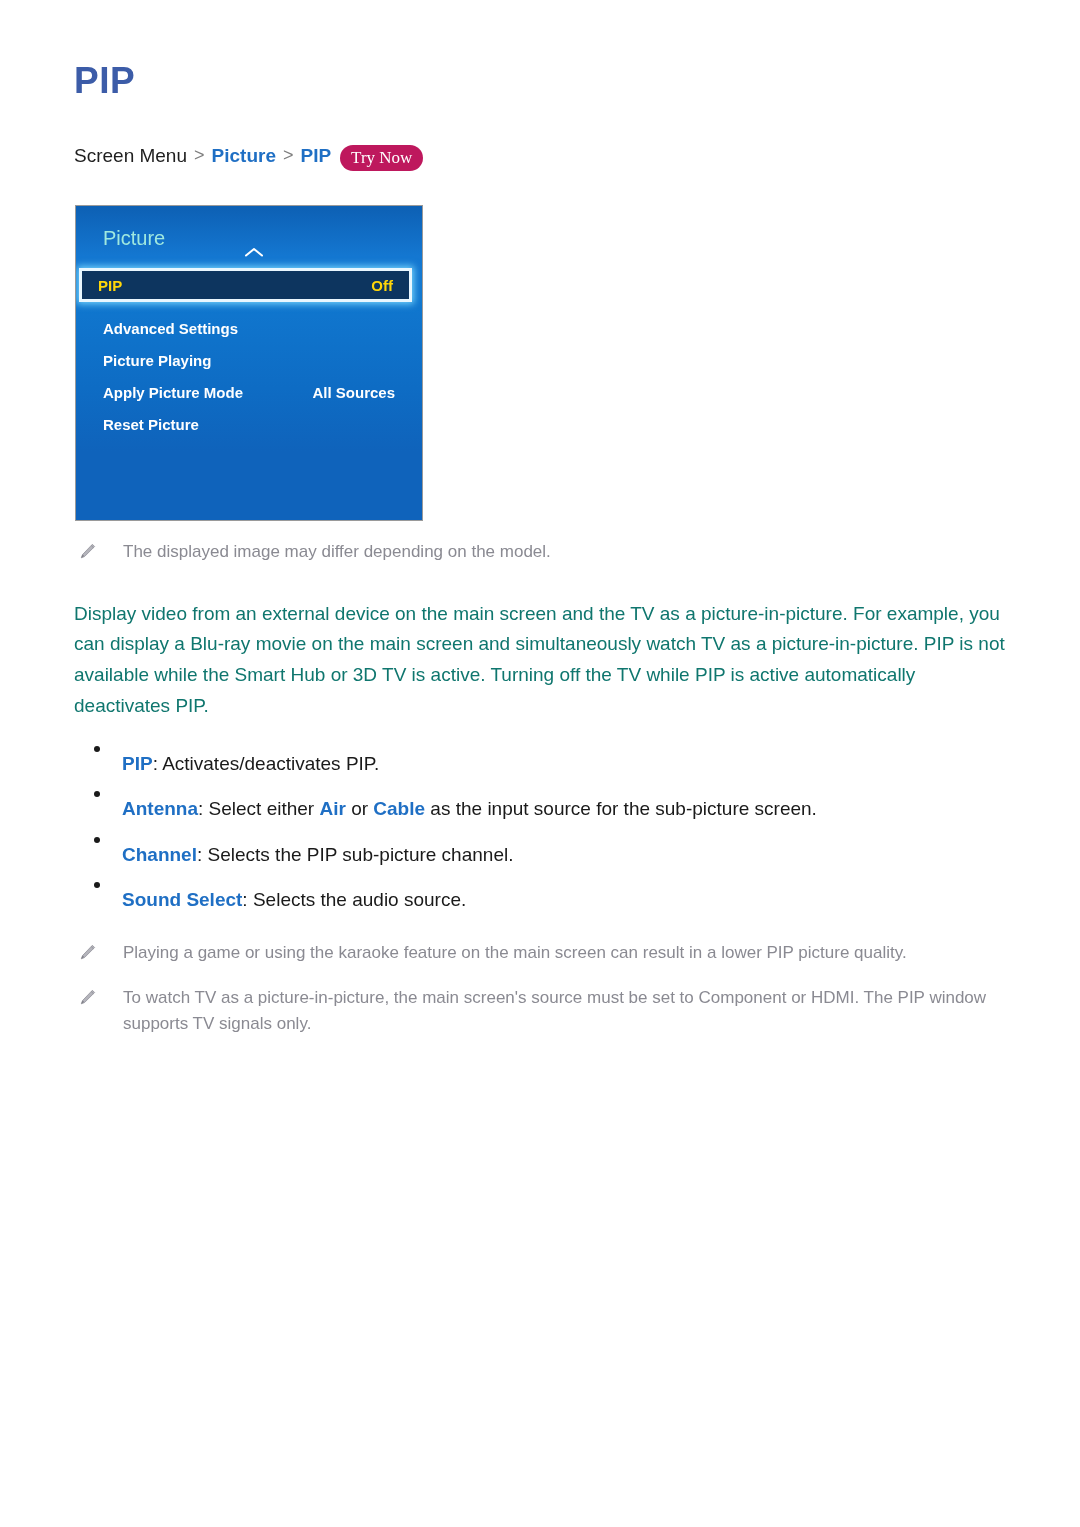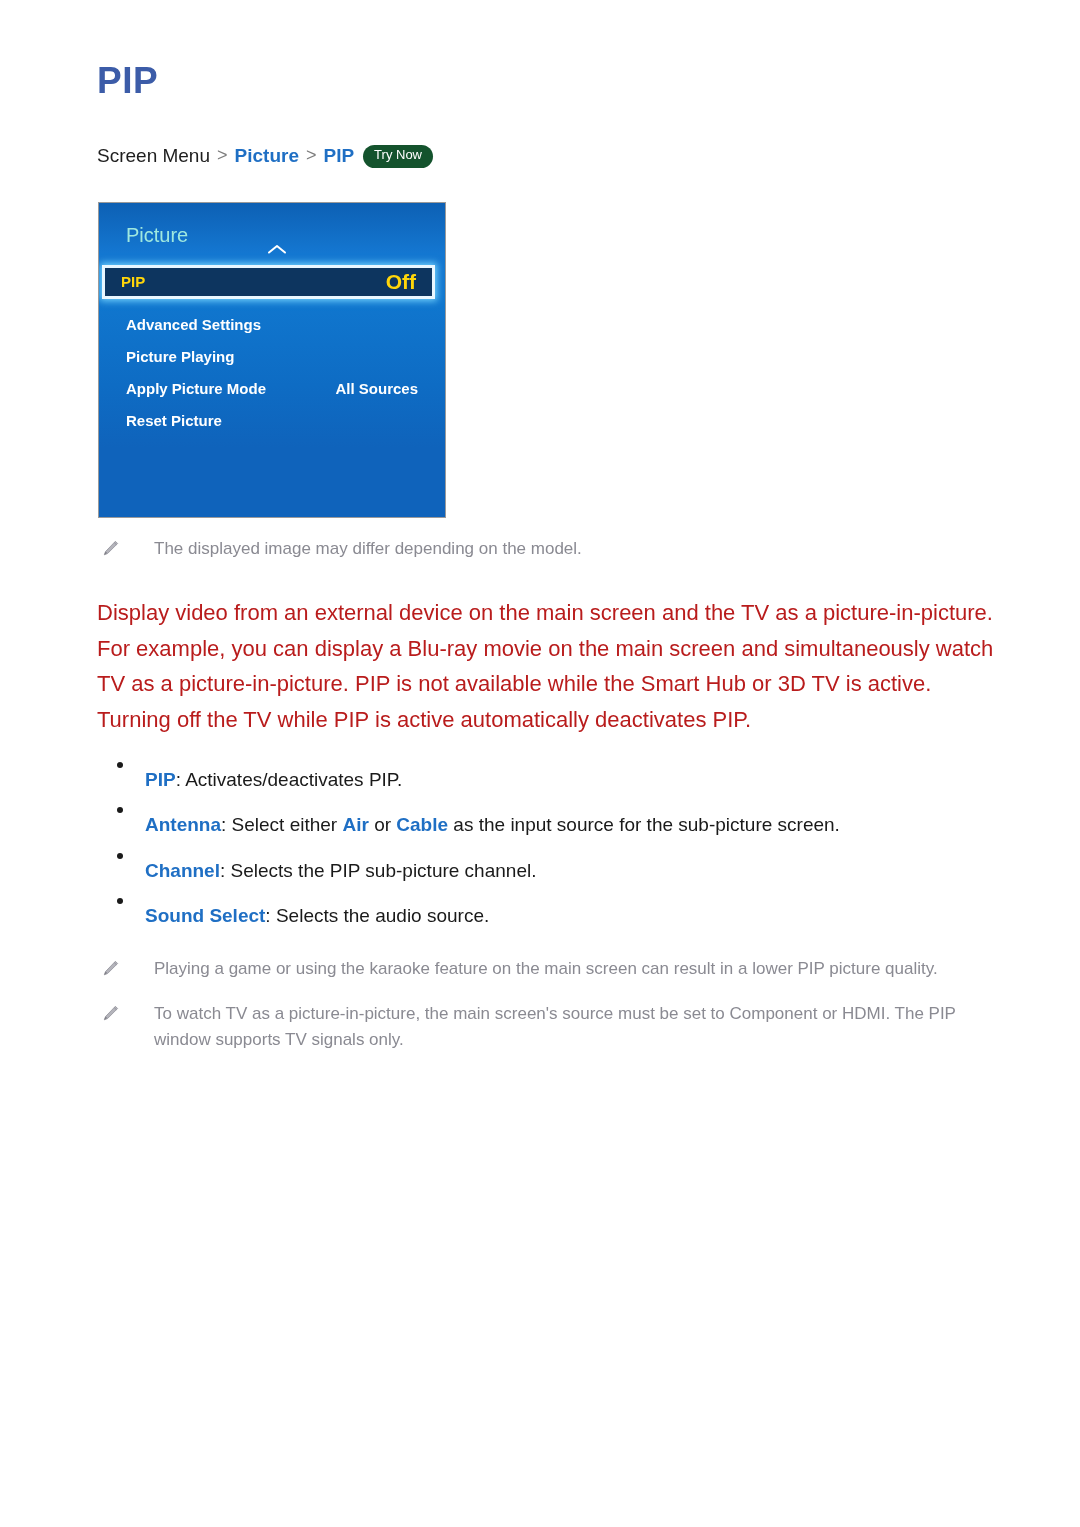--- a/index.html
+++ b/index.html
@@ -12,21 +12,20 @@
     width: 1080px;
     height: 1527px;
     font-family: "Liberation Sans", sans-serif;
     color: #1a1a1a;
     position: relative;
     overflow: hidden;
   }
 
   .page {
     padding: 62px 72px 0 72px;
-    margin-left: 23px;
   }
 
   
   .page-title {
     font-size: 37px;
     font-weight: bold;
     color: #3c5ca8;
     letter-spacing: 0.5px;
     margin: 0 0 44px 2px;
     line-height: 1.05;
@@ -46,28 +45,29 @@
     color: #7d7d7d;
     padding: 0 7px;
     font-size: 18px;
   }
   .bc-link {
     color: #1f6fc4;
     font-weight: bold;
   }
   .try-now {
     display: inline-block;
-    background: #14532d;
+    background: #be185d;
     color: #ffffff;
-    font-size: 13px;
+    font-size: 17px;
     font-weight: normal;
     border-radius: 14px;
     padding: 2px 11px 3px 11px;
     margin-left: 9px;
     line-height: 1.25;
+    font-family: Liberation Serif, serif;
   }
 
   
   .tv-panel {
     position: relative;
     width: 348px;
     height: 316px;
     margin-left: 3px;
     border: 1px solid #9a9a9a;
     background: linear-gradient(to bottom,
@@ -134,55 +134,55 @@
     padding: 0 16px;
   }
   .sel-outer .label {
     color: #ffd60a;
     font-size: 15px;
     font-weight: bold;
   }
   .sel-outer .value {
     margin-left: auto;
     color: #ffd60a;
-    font-size: 21px;
+    font-size: 15px;
     font-weight: bold;
   }
 
   .tv-rows-top { padding-top: 2px; }
   .tv-rows-bottom { padding-top: 6px; }
 
   
   .note {
     display: flex;
     align-items: flex-start;
-    gap: 8px;
+    gap: 0;
     margin-top: 18px;
     margin-left: 5px;
   }
   .pencil {
     flex: 0 0 auto;
     width: 20px;
     height: 20px;
     margin-top: 3px;
     margin-right: 26px;
   }
   .pencil svg { display: block; }
   .note-text {
     font-size: 17px;
     color: #8a8a92;
     line-height: 1.5;
     max-width: 905px;
   }
 
   
   .body-para {
-    font-size: 22px;
+    font-size: 19px;
     line-height: 1.62;
-    color: #b91c1c;
+    color: #0f766e;
     margin-top: 34px;
     margin-left: 2px;
     max-width: 945px;
   }
 
   
   .bullets {
     margin-top: 28px;
     margin-left: 2px;
   }

